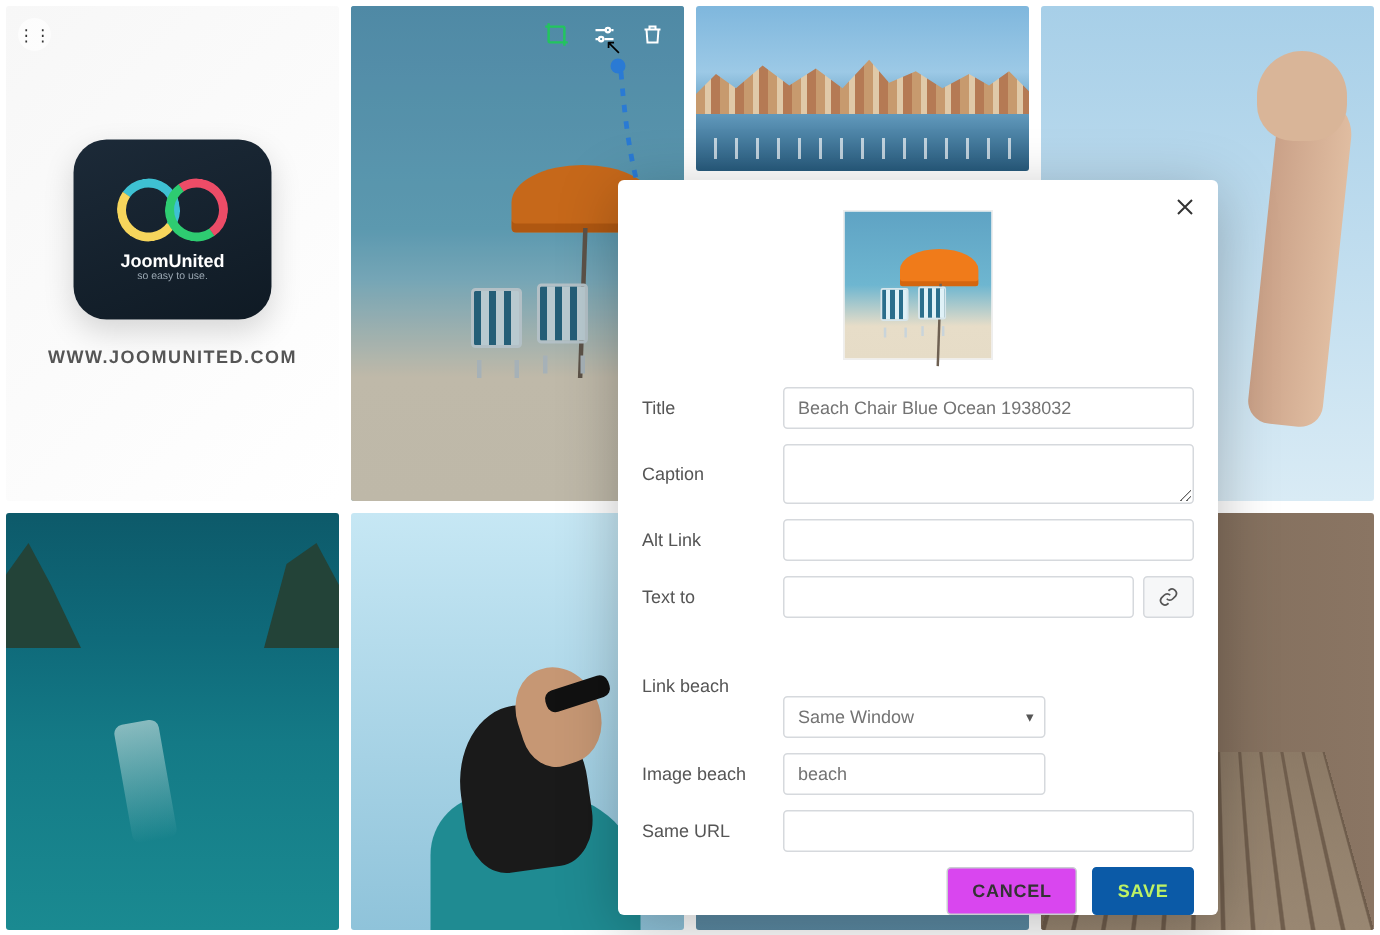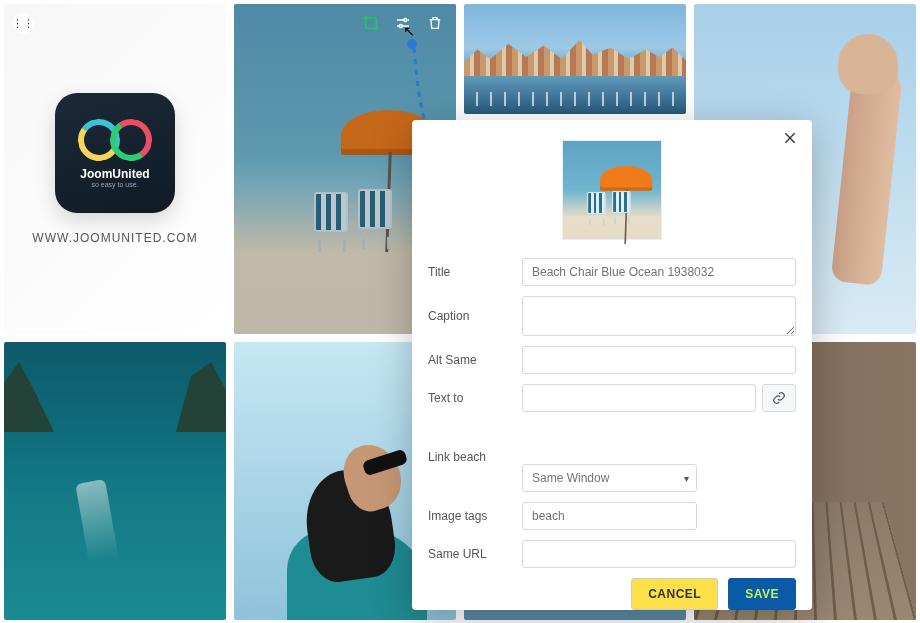--- a/index.html
+++ b/index.html
@@ -13,28 +13,28 @@
   .grid {
     display: grid;
     grid-template-columns: repeat(4, 1fr);
     gap: 8px;
     padding: 4px;
     width: 100%; height: 100%;
   }
   .cell { position: relative; overflow: hidden; border-radius: 2px; }
   
   .c1 { background: linear-gradient(135deg,#f7f7f7,#ffffff); display:flex; flex-direction:column; align-items:center; justify-content:center; gap:18px; height:330px; }
-  .logo-box { width:120px; height:120px; border-radius:22px; background:linear-gradient(160deg,#1c2a38,#0f1a24); display:flex; flex-direction:column; align-items:center; justify-content:center; box-shadow:0 8px 20px rgba(0,0,0,.15); }
+  .logo-box { width:132px; height:120px; border-radius:22px; background:linear-gradient(160deg,#1c2a38,#0f1a24); display:flex; flex-direction:column; align-items:center; justify-content:center; box-shadow:0 8px 20px rgba(0,0,0,.15); }
   .rings { display:flex; gap:-6px; margin-bottom:6px; }
   .ring { width:42px; height:42px; border-radius:50%; border:6px solid; position:relative; }
   .ring.left { border-color:#3ec1d3 #3ec1d3 #f6d55c #f6d55c; transform:rotate(-10deg); margin-right:-10px; }
   .ring.right { border-color:#ed4c67 #ed4c67 #2ecc71 #2ecc71; transform:rotate(10deg); }
   .logo-text { color:#fff; font-size:12px; font-weight:600; }
   .logo-sub { color:#9aa7b2; font-size:7px; }
-  .joom-url { font-size:12px; letter-spacing:1px; color:#555; font-weight:400; }
+  .joom-url { font-size:12px; letter-spacing:1px; color:#555; font-weight:700; }
 
   .c2 { height:330px; background:#6aa2b8; position:relative; }
   .beach-sky { position:absolute; inset:0; background:linear-gradient(#5fa3c4 0%,#6eb6d0 45%,#8cc5d8 55%,#e7ddc8 75%,#e6dcc7 100%); }
   .umbrella { position:absolute; left:48%; top:32%; width:95px; height:50px; }
   .umbrella .canopy { width:95px; height:45px; background:#f07b1a; border-radius:95px 95px 6px 6px / 50px 50px 6px 6px; box-shadow:inset 0 -6px 0 #d4660f; }
   .umbrella .pole { position:absolute; left:46px; top:42px; width:3px; height:100px; background:#6e6052; transform:rotate(2deg); }
   .chair { position:absolute; width:40px; height:50px; }
   .chair .back { width:34px; height:40px; background:repeating-linear-gradient(90deg,#2a6e8c 0 5px,#dff1f7 5px 10px); border:2px solid #d8e6ec; border-radius:3px; }
   .chair .legs { position:absolute; bottom:-10px; left:4px; width:28px; height:12px; border-left:3px solid #c9d4da; border-right:3px solid #c9d4da; }
   .chair1 { left:36%; top:57%; }
@@ -92,21 +92,21 @@
     color:#737373; background:#fff; }
   textarea.form-input { height:40px; resize:vertical; }
   .form-input.sel { appearance:none; background:#fff; position:relative; }
   .sel-wrap { position:relative; flex:0 0 140px;margin-top:42px; }
   .sel-caret { position:absolute; right:8px; top:50%; transform:translateY(-50%); pointer-events:none; color:#555; font-size:10px; }
   .link-row { display:flex; gap:6px; flex:1; }
   .icon-btn { width:34px; border:1px solid #d6d9dd; border-radius:3px; background:#f6f7f8; display:flex; align-items:center; justify-content:center; color:#555; cursor:pointer; }
 
   .actions { display:flex; justify-content:flex-end; gap:10px; margin-top:8px; }
   .btn { padding:8px 16px; font-size:12px; letter-spacing:.5px; border-radius:3px; cursor:pointer; font-weight:600; }
-  .btn-cancel { background:#fde047; border:1px solid #c9cdd2; color:#333; }
+  .btn-cancel { background:#d946ef; border:1px solid #c9cdd2; color:#333; }
   .btn-save { background:#0b5aa7; border:1px solid #0b5aa7; color:#bef264; }
 
   
   .arrow-svg { position:absolute; left:400px; top:30px; width:160px; height:250px; pointer-events:none; }
 </style>
 </head>
 <body>
 
 <div class="grid">
 
@@ -232,21 +232,21 @@
     <div class="form-label">Title</div>
     <input class="form-input" value="Beach Chair Blue Ocean 1938032" style="">
   </div>
 
   <div class="form-row">
     <div class="form-label">Caption</div>
     <textarea class="form-input" value="" style=""></textarea>
   </div>
 
   <div class="form-row">
-    <div class="form-label">Alt Same</div>
+    <div class="form-label">Alt Link</div>
     <input class="form-input" value="" style="">
   </div>
 
   <div class="form-row">
     <div class="form-label">Text to</div>
     <div class="link-row">
       <input class="form-input" value="" style="">
       <div class="icon-btn">
         <svg width="14" height="14" viewBox="0 0 24 24" fill="none" stroke="#555" stroke-width="2">
             <path d="M10 14a5 5 0 0 0 7 0l3-3a5 5 0 0 0-7-7l-1 1"></path>
@@ -258,21 +258,21 @@
 
   <div class="form-row">
     <div class="form-label">Link beach</div>
     <div class="sel-wrap">
       <input class="form-input sel" readonly="" value="Same Window" style="">
       <span class="sel-caret">▾</span>
     </div>
   </div>
 
   <div class="form-row">
-    <div class="form-label">Image tags</div>
+    <div class="form-label">Image beach</div>
     <input class="form-input" style="flex: 0 0 140px;" value="beach">
   </div>
 
   <div class="form-row">
     <div class="form-label">Same URL</div>
     <input class="form-input" value="" style="">
   </div>
 
   <div class="actions">
     <button class="btn btn-cancel">CANCEL</button>

